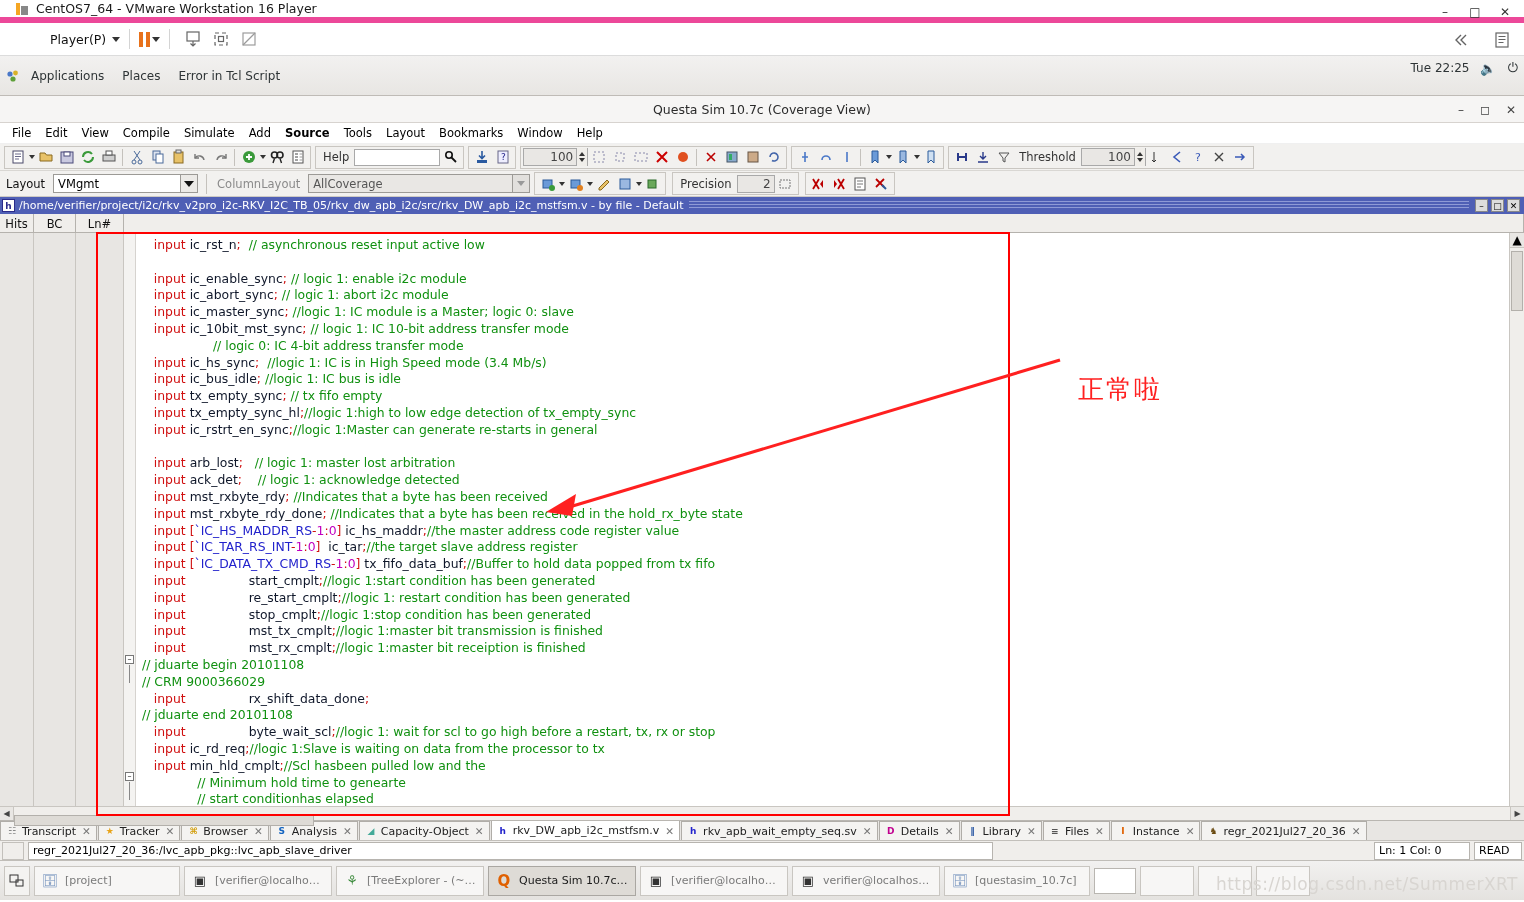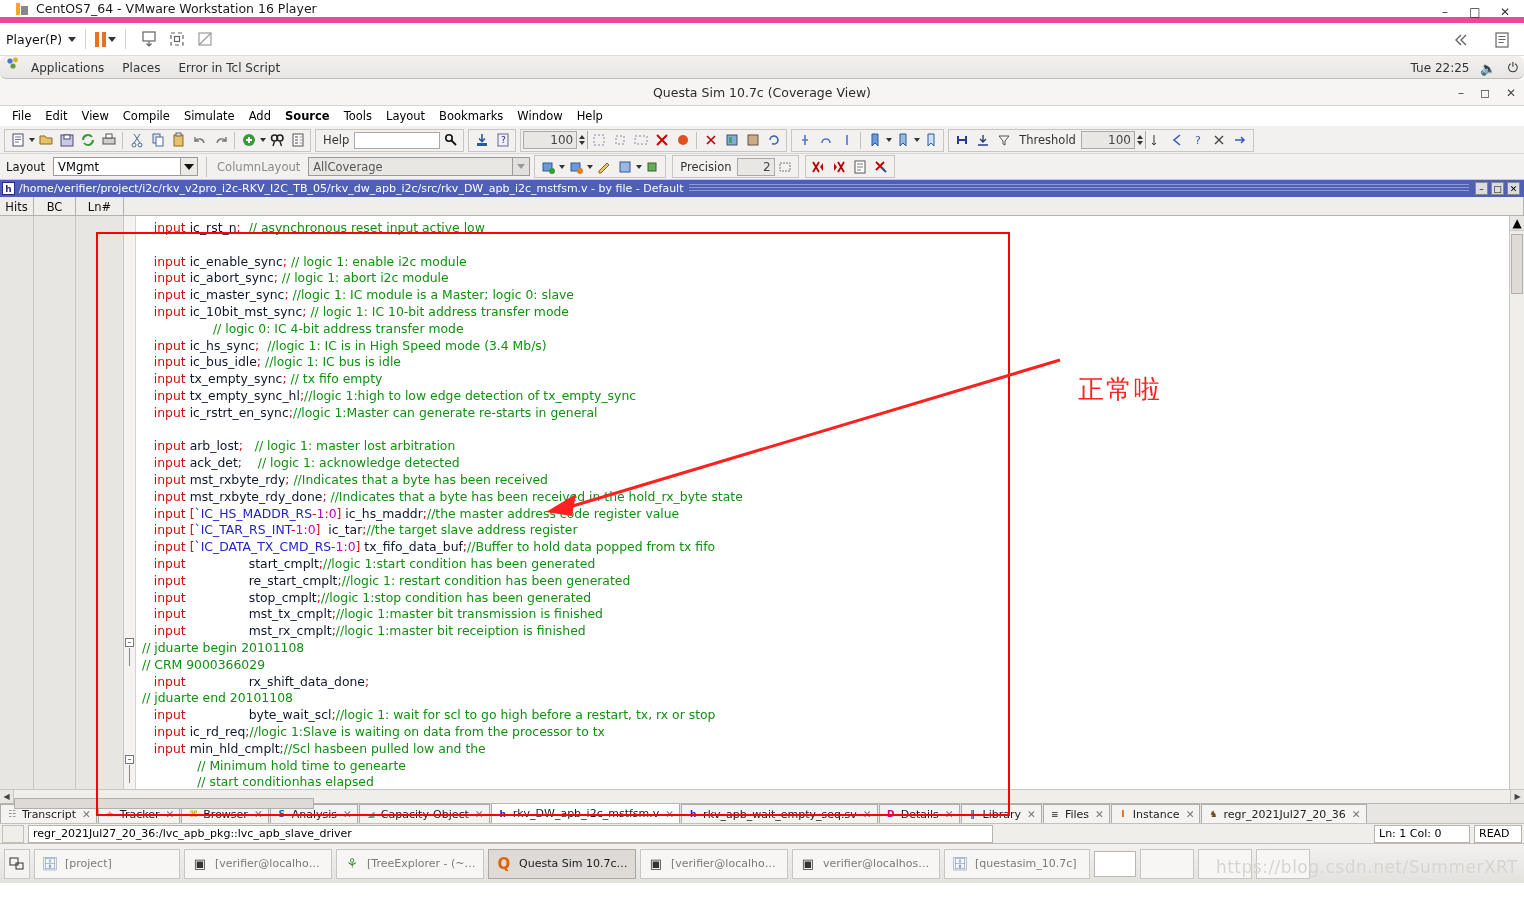--- a/index.html
+++ b/index.html
@@ -29,34 +29,34 @@
   .vm-title .vm-txt { font-size:12.5px; color:#1a1a1a; }
   .vm-winbtns { position:absolute; right:4px; top:0; height:23px; display:flex; align-items:center; }
   .vm-winbtns span {
     width:30px;height:22px;display:flex;align-items:center;justify-content:center;
     font-size:12px;color:#333;
   }
   .vm-toolbar {
     height:33px;background:#ffffff;border-bottom:1px solid #dcdcdc;
     display:flex;align-items:center;padding:0 6px;position:relative;
   }
-  .vm-player { font-size:12.5px;color:#111;display:flex;align-items:center;gap:6px; }
+  .vm-player { font-size:12.5px;color:#111;display:flex;align-items:center;gap:6px;margin-left:44px; }
   .caret-dn { width:0;height:0;border-left:4px solid transparent;border-right:4px solid transparent;border-top:5px solid #333; }
   .vm-sep { width:1px;height:20px;background:#d4d4d4;margin:0 9px; }
   .vm-pause { display:flex;gap:3px;margin-right:2px; }
   .vm-pause i { display:block;width:4px;height:15px;background:#e8711a; }
   .vm-ic { width:20px;height:20px;margin:0 4px;position:relative;opacity:.85; }
   .vm-ic svg{display:block;}
   .vm-right { position:absolute;right:8px;top:0;height:33px;display:flex;align-items:center;gap:14px; }
 
   
   .gnome-panel {
-    height:23px;background:linear-gradient(#f2f1f0,#e8e6e3);
-    border-bottom:1px solid #bfbbb6;display:flex;align-items:flex-start;
-    padding-left:6px;font-size:12px;color:#2e3436;position:relative;border-radius:6px;
+    height:40px;background:linear-gradient(#f2f1f0,#e8e6e3);
+    border-bottom:1px solid #bfbbb6;display:flex;align-items:center;
+    padding-left:6px;font-size:12px;color:#2e3436;position:relative;
   }
   .gnome-panel .gp-item { padding:0 9px; line-height:24px; }
   .gnome-panel .gp-logo {
     width:14px;height:14px;margin-right:2px;position:relative;flex:0 0 auto;
   }
   .gp-right { position:absolute;right:6px;top:0;height:24px;display:flex;align-items:center;gap:11px;font-size:12px; }
   .gp-right .gp-ico { font-size:13px; }
 
   
   .qs-titlebar {

